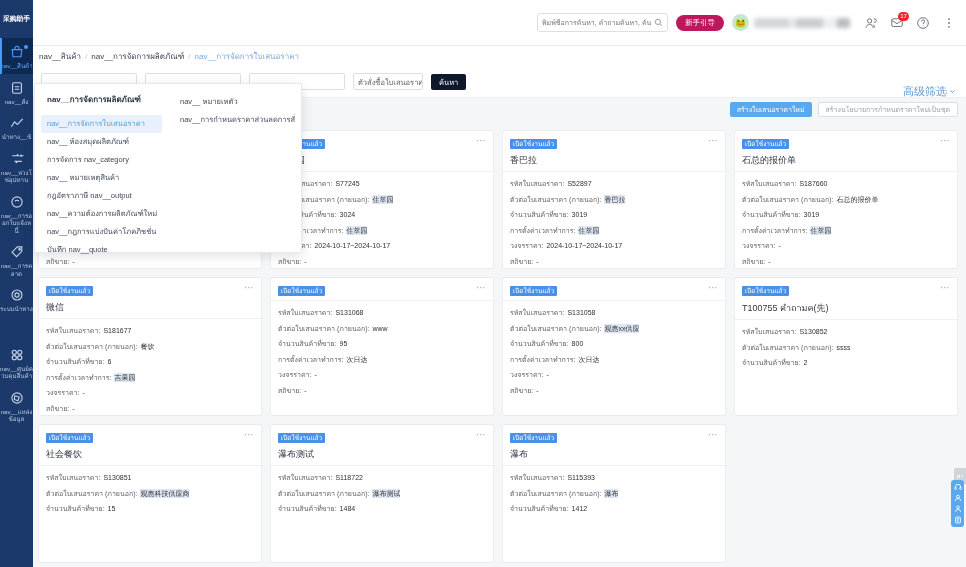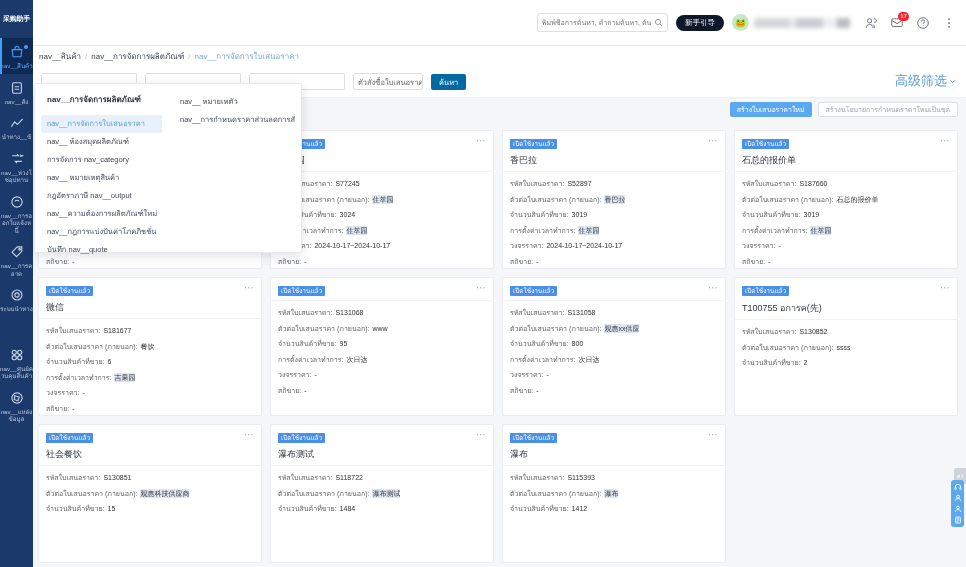--- a/index.html
+++ b/index.html
@@ -63,21 +63,21 @@
     height:19px; padding:0 4px; width:131px; background:#fff;
     margin-right:8px;
   }
   .t-search input {
     border:none; outline:none; flex:1; font-size:7px; color:#8a8f99;
     font-family:inherit; background:transparent; min-width:0;
   }
   .t-search .s-ico { color:#909399; width:9px; height:9px; flex:0 0 auto;}
   .t-search .s-ico svg { width:9px; height:9px; display:block;}
   .guide-btn {
-    background:#0f172a; color:#fff; border:none; border-radius:9px;
+    background:#be185d; color:#fff; border:none; border-radius:9px;
     height:16px; padding:0 9px; font-size:7.5px; cursor:pointer;
     font-family:inherit; margin-right:8px; white-space:nowrap;
   }
   .avatar {
     width:17px; height:17px; border-radius:50%;
     background:#c8e6c9; display:flex;align-items:center;justify-content:center;
     margin-right:5px; font-size:9px; overflow:hidden;
   }
   .user-blur {
     width:96px; height:10px; margin-right:14px;
@@ -113,26 +113,26 @@
   }
   .f-field {
     height:17px; border:1px solid #dcdfe6; border-radius:2px;
     width:96px; margin-right:8px; background:#fff;
   }
   .f-label {
     font-size:7.5px; color:#606266; line-height:17px;
     padding:0 4px; white-space:nowrap; overflow:hidden;
   }
   .f-search-btn {
-    background:#0369a1; color:#fff; border:none; border-radius:2px;
+    background:#0f172a; color:#fff; border:none; border-radius:2px;
     height:16px; padding:0 8px; font-size:7.5px; cursor:pointer;
     font-family:inherit;
   }
   .senior-link {
-    position:absolute; right:10px; top:72px; font-size:13px;
+    position:absolute; right:10px; top:84px; font-size:11px;
     color:#5a9bd5; cursor:pointer; display:flex; align-items:center; gap:2px;
   }
   .senior-link svg { width:7px; height:7px; }
 
   
   .actionbar {
     position:absolute; right:8px; top:102px;
     display:flex; gap:6px; align-items:center;
   }
   .btn-primary {
@@ -591,21 +591,21 @@
             <span class="k">วงจรราคา:</span>
             <span class="v">-</span>
           </div>
           <div class="row">
             <span class="k">สถิขาย:</span>
             <span class="v">-</span>
           </div>
         </div>
       </div>
       <div class="card">
-        <div class="card-head"><span class="tag">เปิดใช้งานแล้ว</span><div class="card-title">T100755 อการค(先)</div><span class="card-dots">⋯</span></div>
+        <div class="card-head"><span class="tag">เปิดใช้งานแล้ว</span><div class="card-title">T100755 คำถามค(先)</div><span class="card-dots">⋯</span></div>
         <div class="card-body">
           <div class="row">
             <span class="k">รหัสใบเสนอราคา:</span>
             <span class="v">S130852</span>
           </div>
           <div class="row">
             <span class="k">ตัวต่อใบเสนอราคา (ภายนอก):</span>
             <span class="v">ssss</span>
           </div>
           <div class="row">

